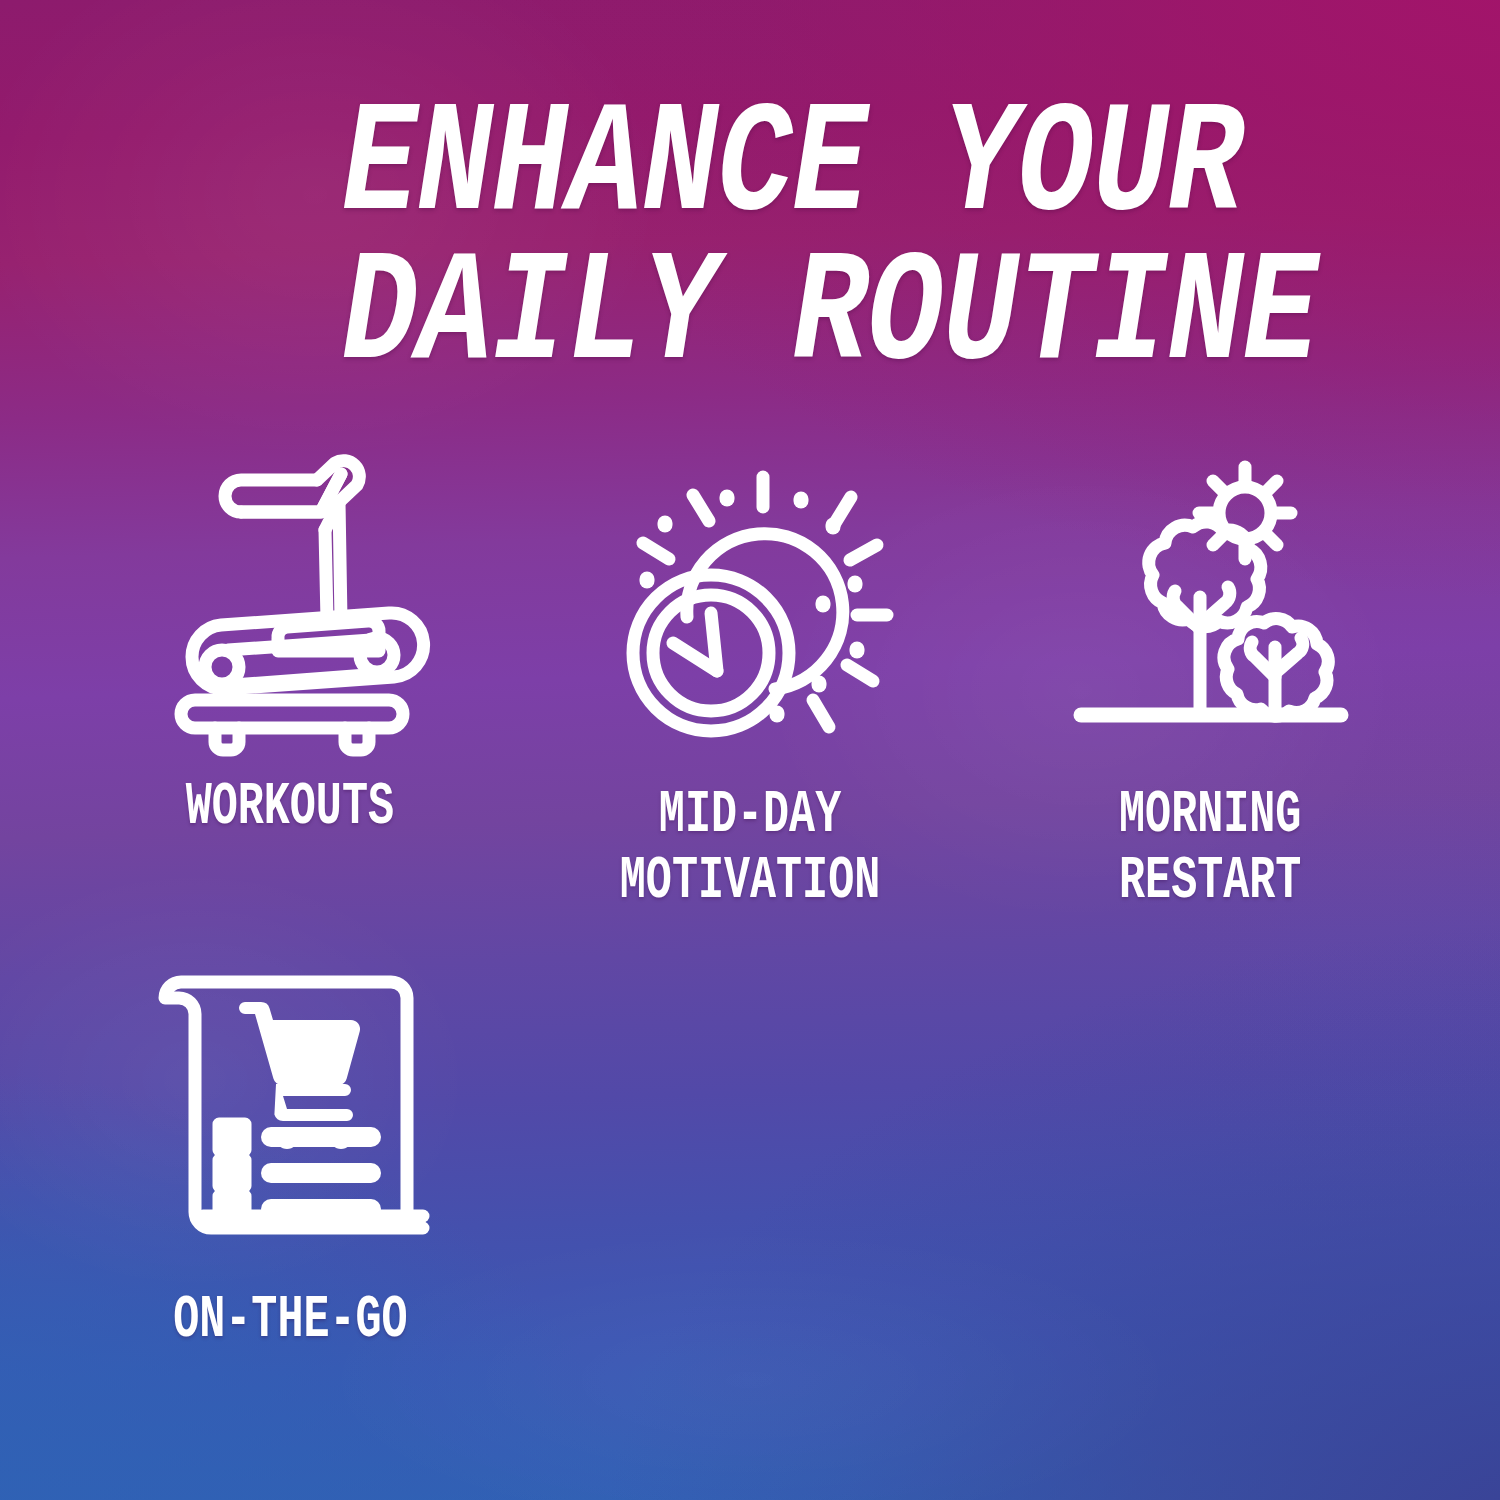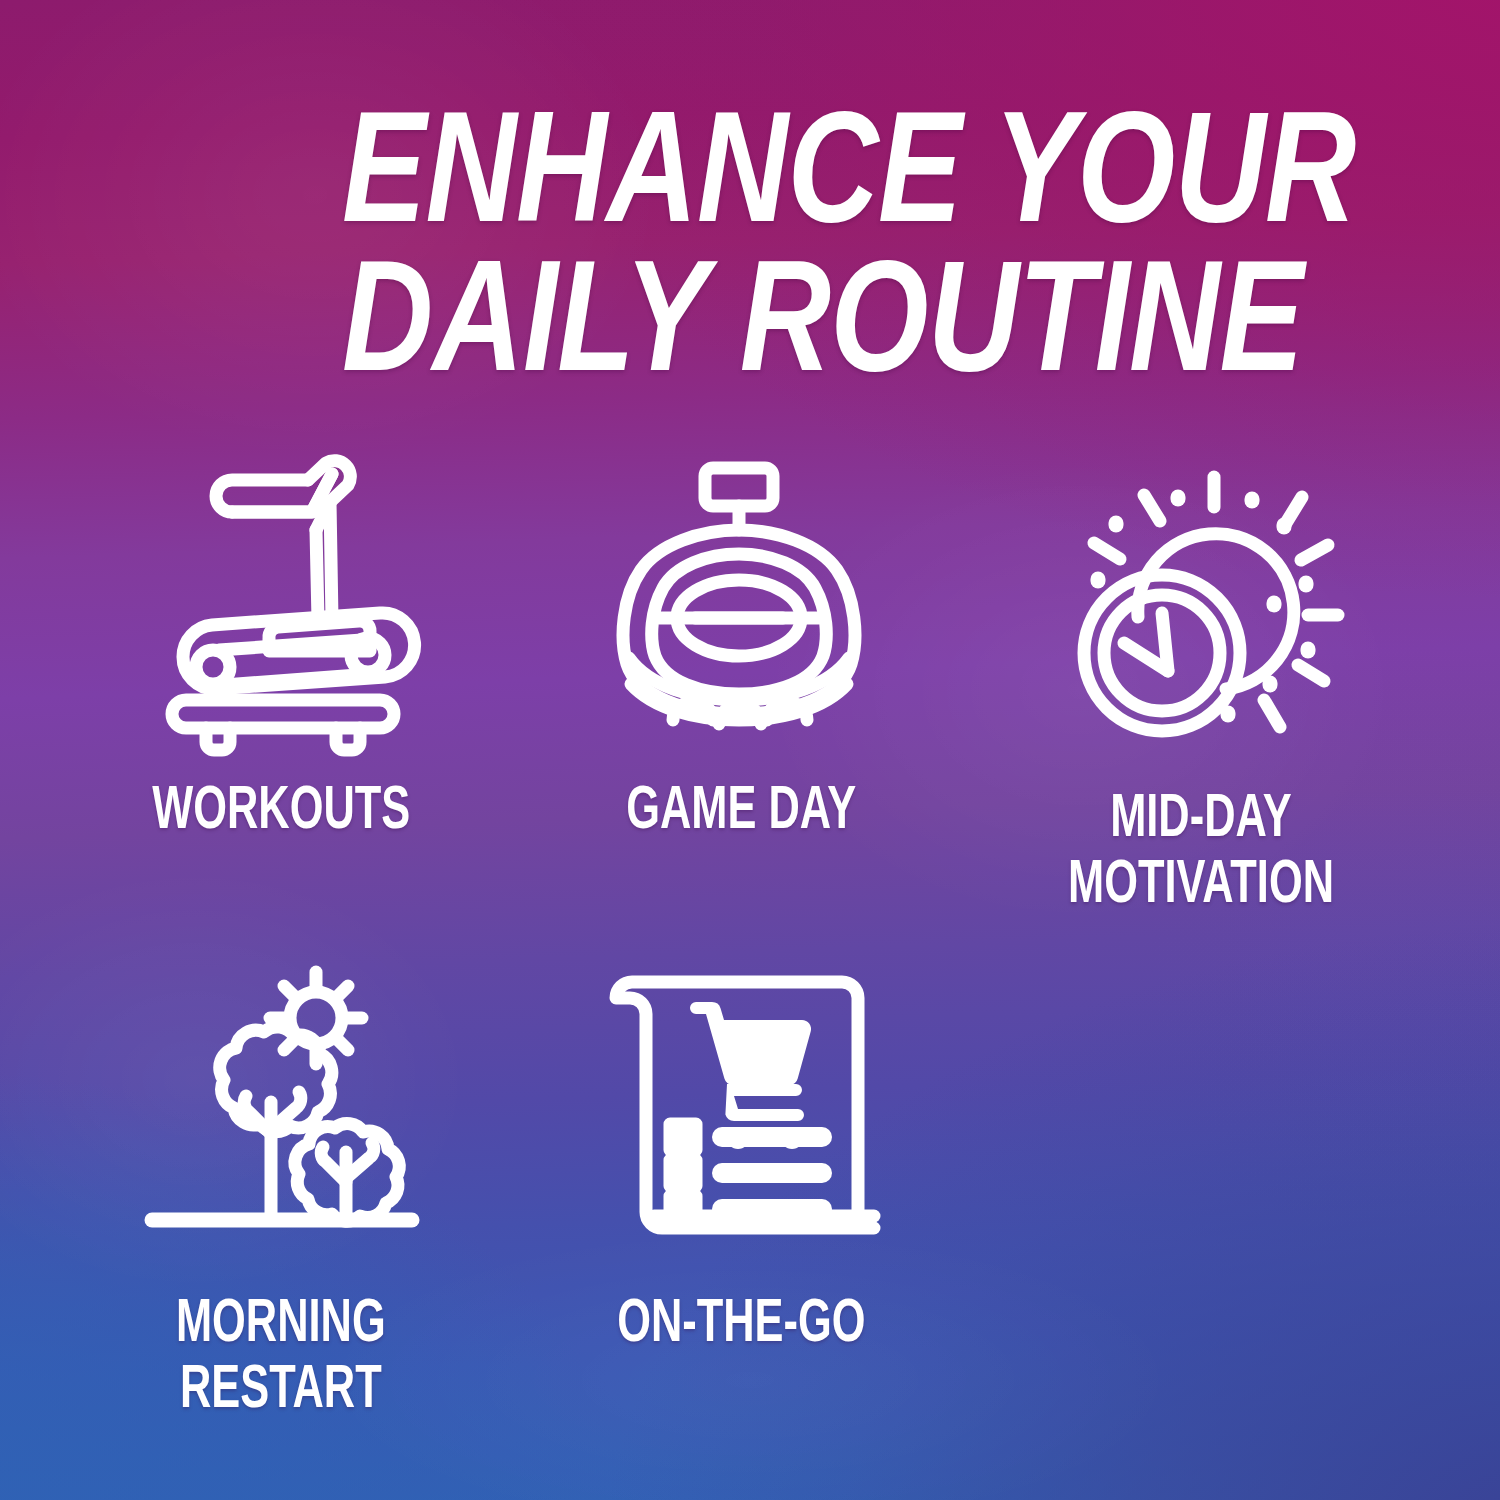--- a/index.html
+++ b/index.html
@@ -6,21 +6,21 @@
     margin: 0;
     padding: 0;
     background: #000;
   }
 
   #poster {
     position: relative;
     width: 1500px;
     height: 1500px;
     overflow: hidden;
-    font-family: Liberation Sans, sans-serif;
+    font-family: Liberation Mono, monospace;
     background: #7a2f8f;
   }
 
   
   .bg-base {
     position: absolute;
     inset: 0;
     background: linear-gradient(178deg,
         #8d1b6d 0%,
         #931a6c 9%,
@@ -90,21 +90,21 @@
     transform: scaleX(0.80);
     transform-origin: 100% 0%;
     text-shadow: 0 2px 5px rgba(60,0,55,0.30);
     white-space: nowrap;
   }
   .headline .hl-line { display: block; }
 
   
   .grid {
     position: absolute;
-    left: 51px;
+    left: 60px;
     top: 452px;
     width: 1380px;
     height: 1010px;
     display: grid;
     grid-template-columns: repeat(3, 1fr);
     grid-template-rows: 1fr 1fr;
   }
   .cell {
     display: flex;
     flex-direction: column;
@@ -180,52 +180,20 @@
 
           <path d="M66 276 v14 a8 8 0 0 0 8 8 h8 a8 8 0 0 0 8 -8 v-14"></path>
           <path d="M196 276 v14 a8 8 0 0 0 8 8 h8 a8 8 0 0 0 8 -8 v-14"></path>
         </svg>
       </div>
       <div class="cell-label">
         <div>WORKOUTS</div>
       </div>
     </div>
 
-    <div class="cell">
-      <div class="icon-wrap">
-        <svg width="288" height="300" viewBox="0 0 288 300" fill="none" stroke="#ffffff" stroke-width="13" stroke-linecap="round" stroke-linejoin="round">
-
-          <rect x="108" y="16" width="68" height="38" rx="8"></rect>
-          <path d="M142 54 v24"></path>
-
-          <path d="M142 78 C104 78 62 92 44 118 C26 144 22 186 30 212
-                   C40 244 88 262 142 262 C196 262 244 244 254 212
-                   C262 186 258 144 240 118 C222 92 180 78 142 78 z"></path>
-
-          <path d="M142 102 C110 102 78 114 66 136 C54 158 52 186 58 204
-                   C68 230 104 242 142 242 C180 242 216 230 226 204
-                   C232 186 230 158 218 136 C206 114 174 102 142 102 z"></path>
-
-          <ellipse cx="142" cy="166" rx="62" ry="38"></ellipse>
-
-          <path d="M62 166 H222"></path>
-          <path d="M98 166 H186"></path>
-
-          <path d="M32 206 C52 234 96 248 142 248 C188 248 232 234 252 206"></path>
-          <path d="M34 232 C56 256 98 268 142 268 C186 268 228 256 250 232"></path>
-
-          <path d="M76 268 a20 18 0 0 1 40 0"></path>
-          <path d="M122 272 a21 19 0 0 1 42 0"></path>
-          <path d="M170 268 a20 18 0 0 1 40 0"></path>
-        </svg>
-      </div>
-      <div class="cell-label">
-        <div>GAME DAY</div>
-      </div>
-    </div>
 
 
     <div class="cell row2">
       <div class="icon-wrap">
         <svg width="290" height="290" viewBox="0 0 290 290" fill="none" stroke="#ffffff" stroke-width="13" stroke-linecap="round" stroke-linejoin="round">
 
           <path d="M82 160 A78 78 0 1 1 170 232"></path>
 
           <path d="M158 20 v30"></path>
           <path d="M88 38 l16 26"></path>

